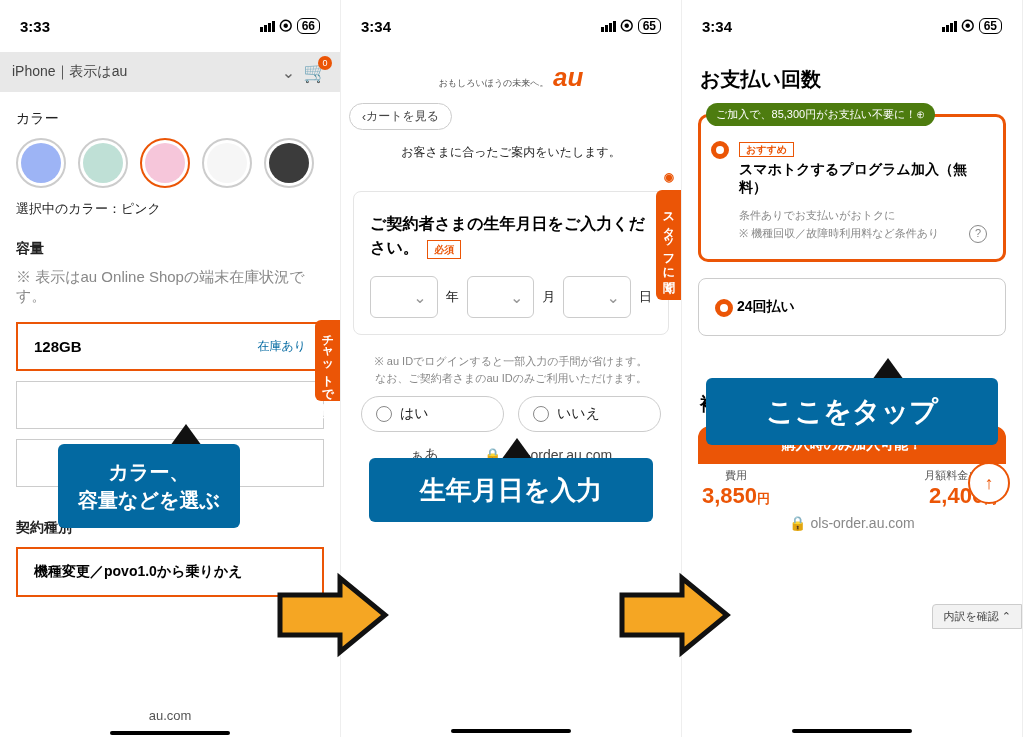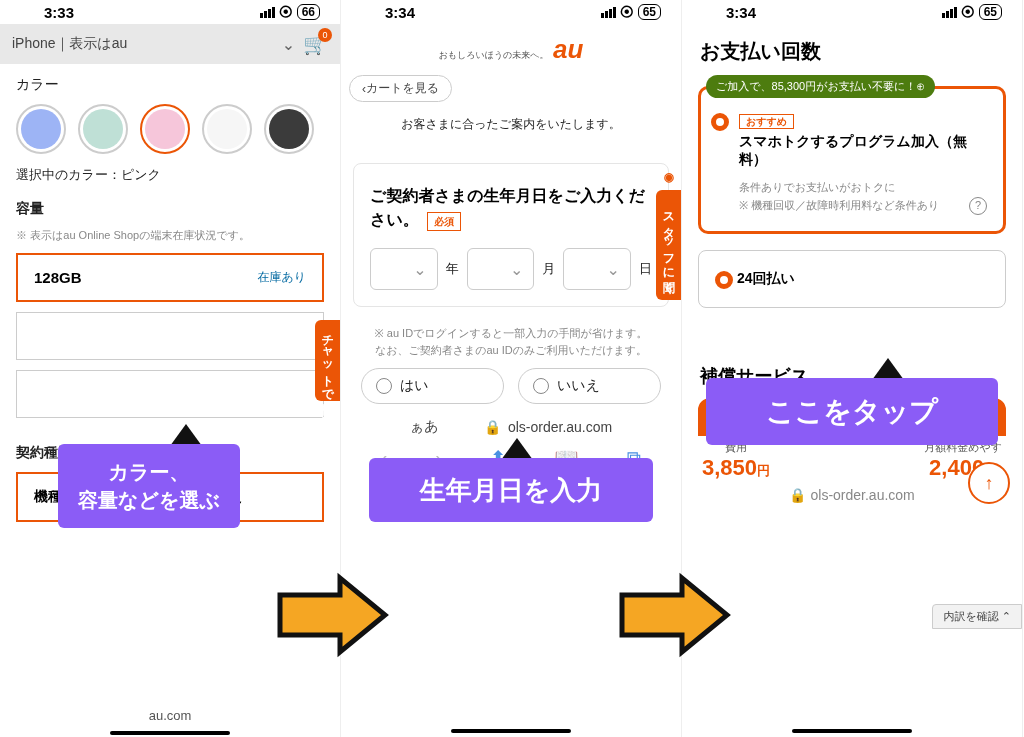--- a/index.html
+++ b/index.html
@@ -1,43 +1,43 @@
 <!DOCTYPE html>
 <html><head>
 <meta charset="utf-8">
 <style>
 * { margin: 0; padding: 0; box-sizing: border-box; font-family: -apple-system, "Hiragino Sans", sans-serif; }
 body { background: #fff; width: 1024px; height: 737px; display: flex; overflow: hidden; }
 .phone { width: 341px; height: 737px; border-right: 1px solid #eee; position: relative; background: #fff; overflow: hidden; }
 .phone:last-child { border-right: none; }
 
 
-.status-bar { height: 24px; display: flex; justify-content: space-between; align-items: center; padding: 4px 20px; font-size: 15px; font-weight: 600; margin-left: 24px; }
+.status-bar { height: 52px; display: flex; justify-content: space-between; align-items: center; padding: 4px 20px; font-size: 15px; font-weight: 600; }
 .status-right { display: flex; align-items: center; gap: 4px; }
 .signal { display: inline-flex; gap: 1px; align-items: flex-end; }
 .signal i { width: 3px; background: #000; display: inline-block; }
 .signal i:nth-child(1){height:5px}.signal i:nth-child(2){height:7px}.signal i:nth-child(3){height:9px}.signal i:nth-child(4){height:11px}
 .wifi { font-size: 14px; }
 .batt-pill { border: 1px solid #000; border-radius: 6px; padding: 0 4px; font-size: 12px; font-weight: 700; }
 
 
 .header1 { background: #e8e8e8; padding: 8px 12px; display: flex; justify-content: space-between; align-items: center; }
 .header1-txt { font-size: 14px; color: #444; }
 .header1-right { display: flex; align-items: center; gap: 8px; }
 .cart-wrap { position: relative; }
 .cart-badge { position: absolute; top: -4px; right: -4px; background: #eb5506; color: #fff; border-radius: 50%; width: 14px; height: 14px; font-size: 9px; display: flex; align-items: center; justify-content: center; }
-.section-pad { padding: 12px 16px; }
+.section-pad { padding: 18px 16px; }
 .section-title { font-size: 14px; color: #222; margin-bottom: 10px; }
 .colors { display: flex; flex-wrap: wrap; gap: 12px; }
 .color-swatch { width: 50px; height: 50px; border-radius: 50%; border: 2px solid #ccc; display: flex; align-items: center; justify-content: center; }
 .color-swatch.selected { border-color: #eb5506; }
 .color-inner { width: 40px; height: 40px; border-radius: 50%; }
 .selected-text { font-size: 13px; color: #222; margin-top: 12px; }
 .chat-tab { position: absolute; right: 0; top: 320px; background: #eb5506; color: #fff; writing-mode: vertical-rl; font-size: 12px; padding: 6px 4px; border-radius: 6px 0 0 6px; font-weight: 700; }
-.capacity-note { font-size: 11px; color: #888; margin-top: 4px; margin-bottom: 10px; }
+.capacity-note { font-size: 15px; color: #888; margin-top: 4px; margin-bottom: 16px; }
 .capacity-box { border: 2px solid #eb5506; padding: 14px 16px; display: flex; justify-content: space-between; align-items: center; margin-bottom: 10px; }
 .capacity-box.plain { border: 1px solid #ccc; height: 48px; }
 .capacity-name { font-size: 15px; font-weight: 700; }
 .stock { font-size: 12px; color: #0369a1; }
 .contract-box { border: 2px solid #eb5506; padding: 14px 16px; font-size: 14px; font-weight: 700; margin-top: 10px; }
 .url-bar { position: absolute; bottom: 8px; left: 50%; transform: translateX(-50%); font-size: 13px; color: #555;}
 .home-indicator { position: absolute; bottom: 4px; left: 50%; transform: translateX(-50%); width: 120px; height: 4px; background: #000; border-radius: 2px; }
 
 
 .brand-head { text-align: center; padding: 10px 0; position: relative; }
@@ -80,21 +80,21 @@
 .comp-banner { border: 2px solid #eb5506; border-radius: 12px 12px 0 0; margin: 0 16px; padding: 8px; background: #eb5506; color: #fff; text-align: center; font-size: 14px; font-weight: 700; }
 .detail-chip { position: absolute; right: 0; bottom: 108px; background: #f2f2f2; border: 1px solid #ccc; font-size: 11px; padding: 4px 10px; border-radius: 4px 0 0 0; color: #444; }
 .price-row { display: flex; justify-content: space-between; padding: 4px 20px 0; }
 .price-col { text-align: center; }
 .price-label { font-size: 11px; color: #555; }
 .price-val { font-size: 22px; font-weight: 700; color: #eb5506; }
 .price-yen { font-size: 13px; color: #eb5506; font-weight: 700; }
 .url3 { text-align: center; font-size: 14px; color: #888; margin-top: 6px; }
 
 
-.overlay { position: absolute; background: #8b5cf6; color: #fff; font-size: 20px; font-weight: 800; text-align: center; padding: 14px 20px; border-radius: 6px; line-height: 1.4; }
+.overlay { position: absolute; background: #0369a1; color: #fff; font-size: 20px; font-weight: 800; text-align: center; padding: 14px 20px; border-radius: 6px; line-height: 1.4; }
 .overlay-ptr { position: absolute; width: 0; height: 0; }
 .ptr-up { border-left: 16px solid transparent; border-right: 16px solid transparent; border-bottom: 22px solid #111; }
 .big-arrow { position: absolute; z-index: 10; }
 </style>
 </head>
 <body>
 
 <div class="phone">
   <div class="status-bar">
     <span>3:33</span>

